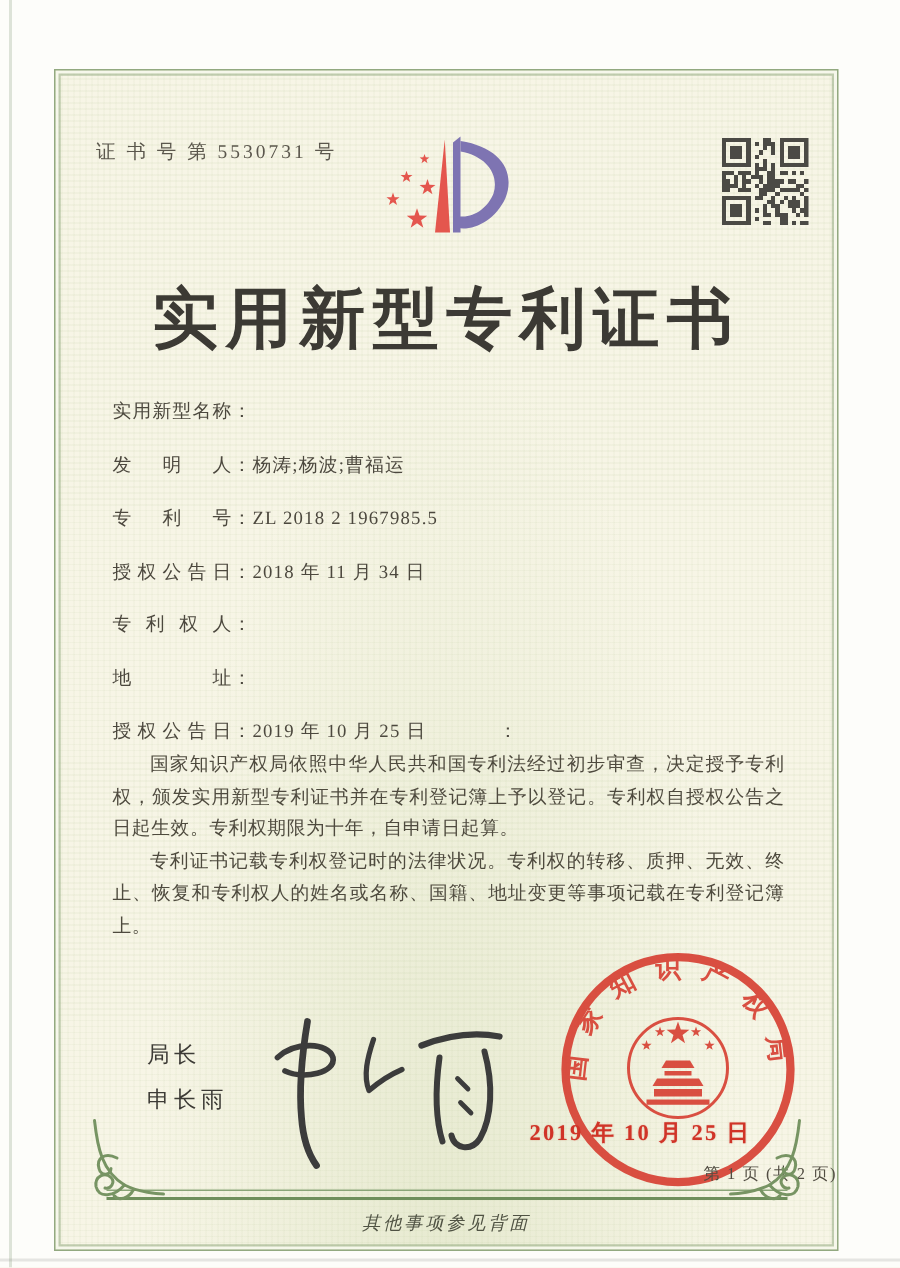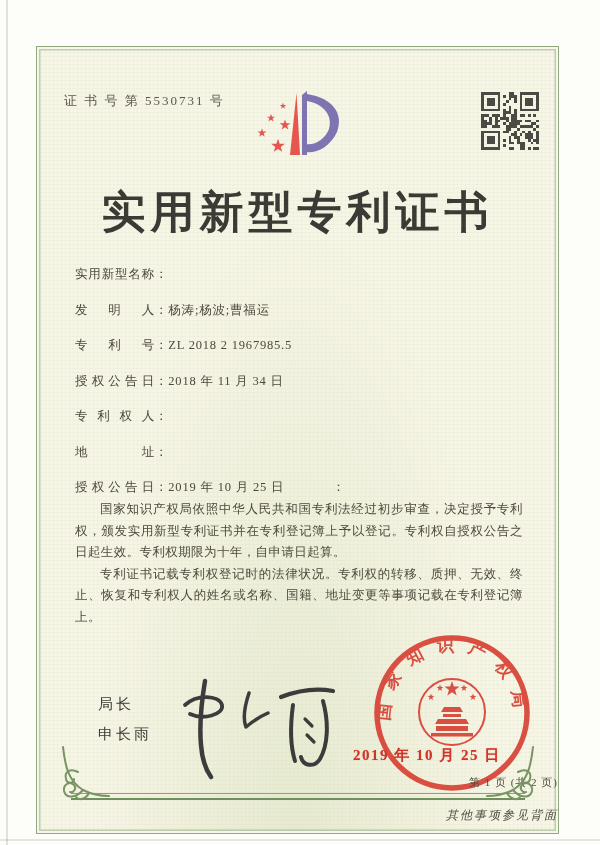--- a/index.html
+++ b/index.html
@@ -64,21 +64,21 @@
     text-shadow:0 0 1px rgba(208,52,40,.4);
   }
 
   .page-num{position:absolute;left:0;top:728px;width:100%;text-align:right;font-size:11px;letter-spacing:1px;color:#514d42;}
   .inner-rule{position:absolute;left:34px;top:746px;width:454px;height:4px;
     border-top:1px solid #8aa578;border-bottom:2px solid #6f8f5c;}
   .flourish{position:absolute;width:52px;height:56px;color:#779463;}
   .flourish.fl-left{left:22px;top:698px;}
   .flourish.fl-right{left:448px;top:698px;transform:scaleX(-1);}
   .back-note{
-    position:absolute;left:0;top:760px;width:100%;text-align:right;
+    position:absolute;left:0;top:760px;width:100%;text-align:center;
     font-size:12px;font-style:italic;letter-spacing:2px;color:#4f5243;
   }
 </style>
 </head>
 <body>
 
 <div class="scan-edge-left"></div>
 <div class="scan-edge-bottom"></div>
 
 <div class="certificate">

